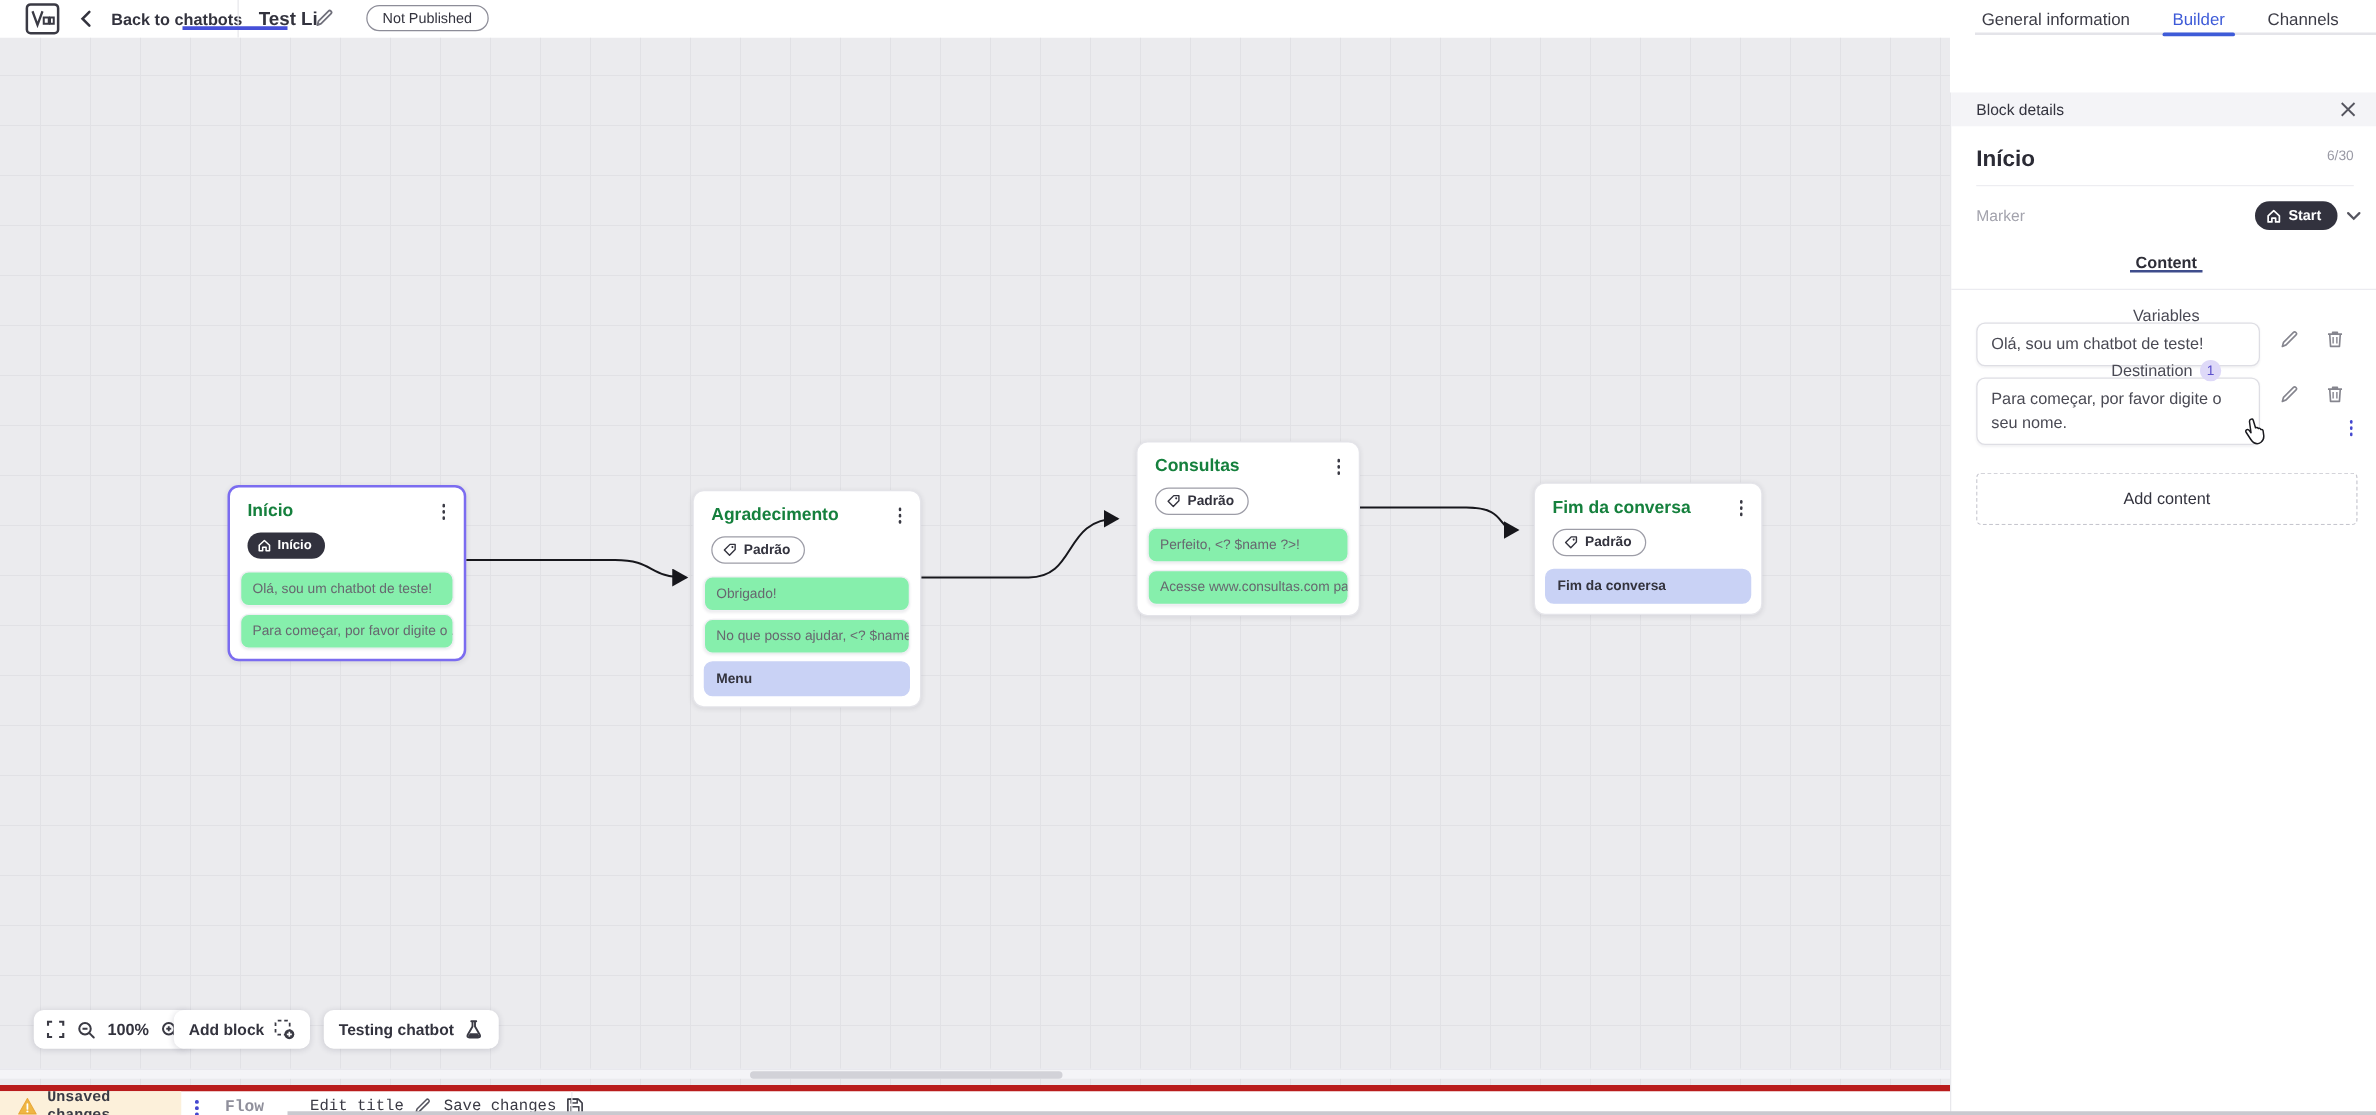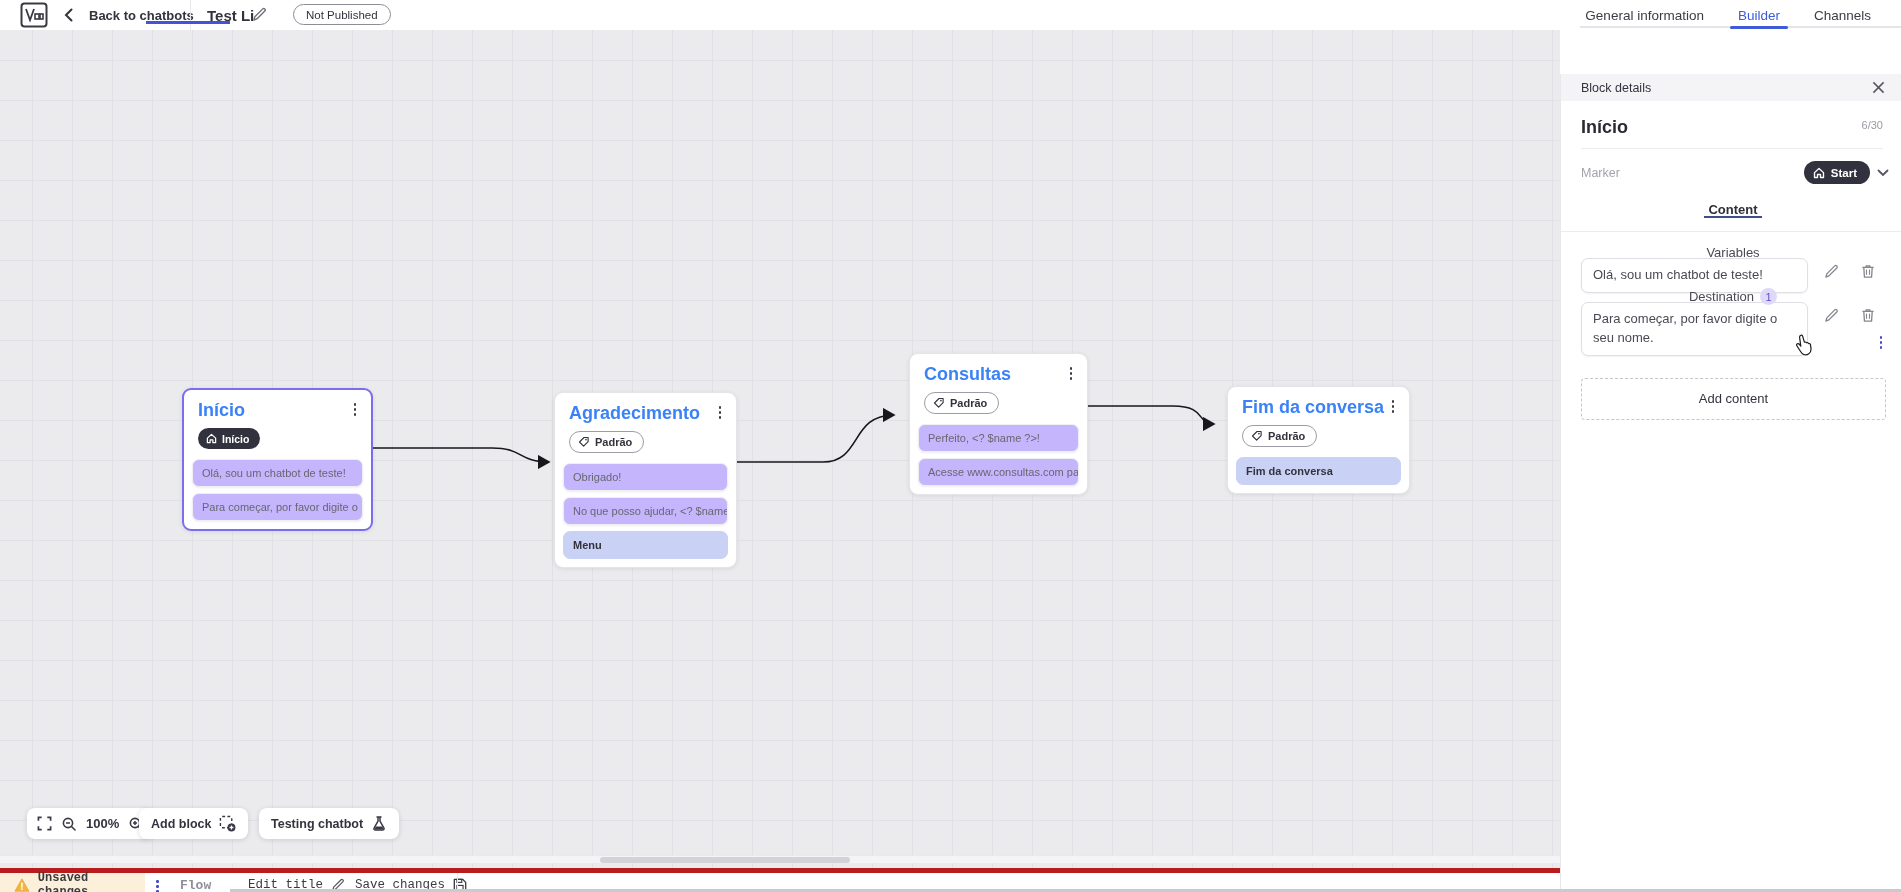--- a/index.html
+++ b/index.html
@@ -34,29 +34,29 @@
       linear-gradient(#e1e1e5 1px, transparent 1px),
       linear-gradient(90deg, #e1e1e5 1px, transparent 1px);
     background-size:40px 40px; background-position:-8px -10px;
   }
   .wires { position:absolute; left:0; top:0; width:1560px; height:838px; pointer-events:none; }
 
   .block { position:absolute; background:#fff; border:1px solid #e4e4e9; border-radius:9px;
     box-shadow:0 1px 4px rgba(40,40,60,.10); padding-bottom:8px; }
   .block.selected { border:2px solid #7b6cf0; }
   .block-head { display:flex; justify-content:space-between; align-items:flex-start; padding:10px 12px 5px 14px; }
-  .block-title { font-size:18px; font-weight:bold; color:#3b82f6; }
+  .block-title { font-size:14px; font-weight:bold; color:#15803d; }
   .dots { display:flex; flex-direction:column; gap:2.5px; padding:3px; cursor:pointer; }
   .dots i { width:2.5px; height:2.5px; border-radius:50%; background:#3a3a44; }
   .dots.blue i { background:#4448cf; }
   .marker-pill { display:inline-flex; align-items:center; gap:5px; background:#32323e; color:#fff;
     border-radius:11px; height:21px; padding:0 11px 0 8px; font-size:10.5px; font-weight:bold; margin:2px 0 4px 14px; }
   .tag-pill { display:inline-flex; align-items:center; gap:5px; background:#fff; color:#33333e; border:1px solid #9d9da7;
     border-radius:12px; height:22px; padding:0 11px 0 8px; font-size:11px; font-weight:bold; margin:2px 0 4px 14px; }
-  .card { margin:6px 8px 0 8px; background:#c4b5fd; border:1px solid #efeff3; border-radius:7px;
+  .card { margin:6px 8px 0 8px; background:#86efac; border:1px solid #efeff3; border-radius:7px;
     box-shadow:0 1px 2px rgba(40,40,60,.08); padding:7px 9px; font-size:11px; color:#67676f;
     white-space:nowrap; overflow:hidden; cursor:pointer; }
   .card.menu { background:#c9d2f5; border-color:#c9d2f5; color:#33333d; font-weight:bold; box-shadow:none; }
 
   
   .ctl { position:absolute; background:#fff; border-radius:8px; box-shadow:0 1px 5px rgba(40,40,60,.16);
     height:31px; display:flex; align-items:center; font-size:12.5px; font-weight:bold; color:#33333e; }
   .zoombar { left:27px; top:778px; padding:0 10px; gap:9px; }
   .zoom-level { font-size:13px; }
   .addblock { left:139px; top:778px; padding:0 12px; gap:8px; cursor:pointer; }

